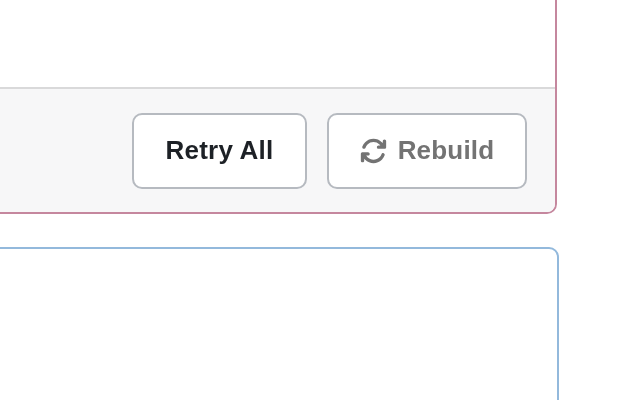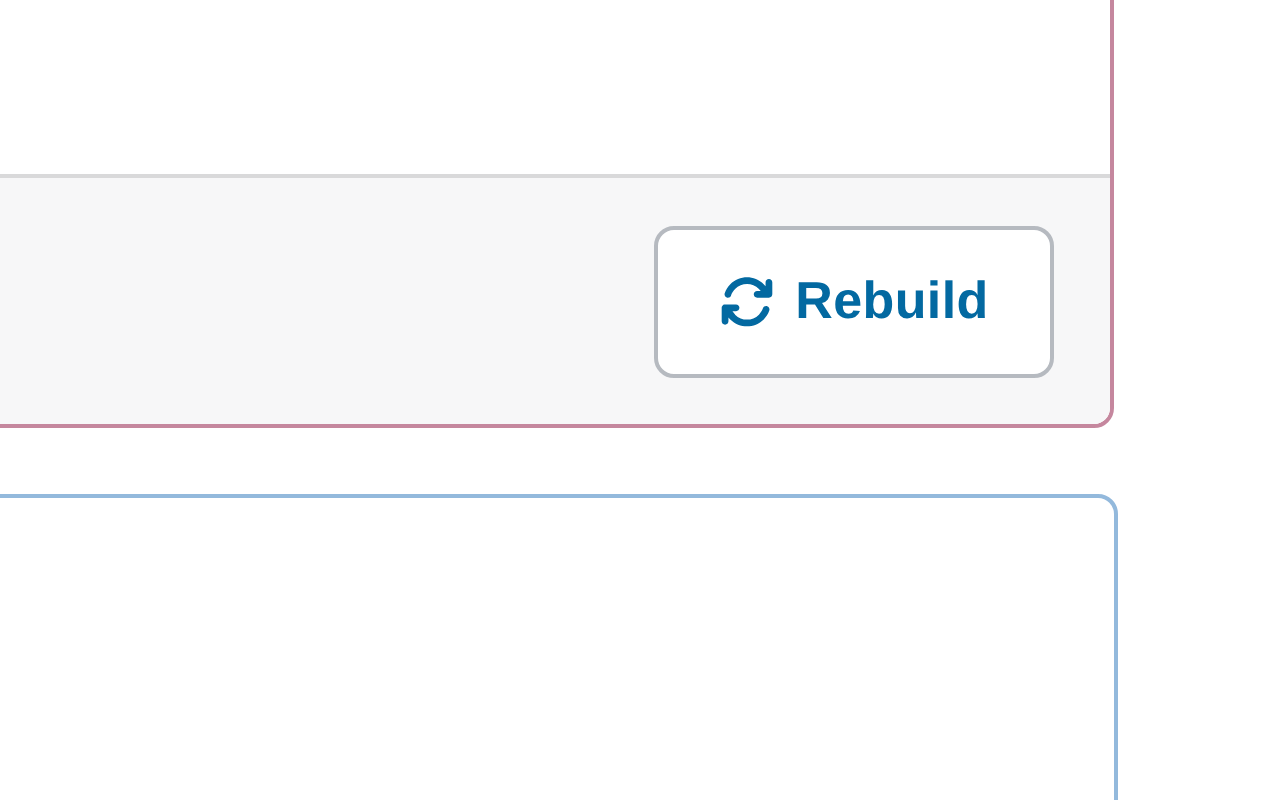--- a/index.html
+++ b/index.html
@@ -90,21 +90,24 @@
   }
 </style>
 </head>
 <body>
 
 <div>
 
   <section class="card card-error" style="border-color: rgb(197, 135, 158);">
     <div class="card-body"></div>
     <div class="card-footer" style="background-color: rgb(247, 247, 248); border-top-color: rgb(217, 217, 218);">
-      <button class="btn btn-rebuild" style="border-color: rgb(182, 186, 192); color: #0369a1; text-align: center;">
+      <button class="btn btn-retry" style="border-color: rgb(182, 186, 192); color: rgb(29, 33, 38);">
+        <span>Retry All</span>
+      </button>
+      <button class="btn btn-rebuild" style="border-color: rgb(182, 186, 192); color: #737373; text-align: center;">
         <span class="icon">
           <svg viewBox="0 0 512 512" fill="currentColor" aria-hidden="true">
             <path d="M105.1 202.6c7.7-21.8 20.2-42.3 37.8-59.8c62.5-62.5 163.8-62.5 226.3 0L386.3 160H352c-17.7 0-32 14.3-32 32s14.3 32 32 32H463.5c0 0 0 0 0 0h.4c17.7 0 32-14.3 32-32V80c0-17.7-14.3-32-32-32s-32 14.3-32 32v35.2L414.4 97.6c-87.5-87.5-229.3-87.5-316.8 0C73.2 122 55.6 150.7 44.8 181.4c-5.9 16.7 2.9 34.9 19.5 40.8s34.9-2.9 40.8-19.5zM39 289.3c-5 1.5-9.8 4.2-13.7 8.2c-4 4-6.7 8.8-8.1 14c-.3 1.2-.6 2.5-.8 3.8c-.3 1.7-.4 3.4-.4 5.1V448c0 17.7 14.3 32 32 32s32-14.3 32-32V412.8l17.6 17.6c87.5 87.5 229.3 87.5 316.8 0c24.4-24.4 42.1-53.1 52.9-83.7c5.9-16.7-2.9-34.9-19.5-40.8s-34.9 2.9-40.8 19.5c-7.7 21.8-20.2 42.3-37.8 59.8c-62.5 62.5-163.8 62.5-226.3 0l-.1-.1L117.9 352H152c17.7 0 32-14.3 32-32s-14.3-32-32-32H48.4c-1.6 0-3.2 .1-4.8 .3c-1.6 .2-3.1 .6-4.6 1z"></path>
           </svg>
         </span>
         <span>Rebuild</span>
       </button>
     </div>
   </section>
 

